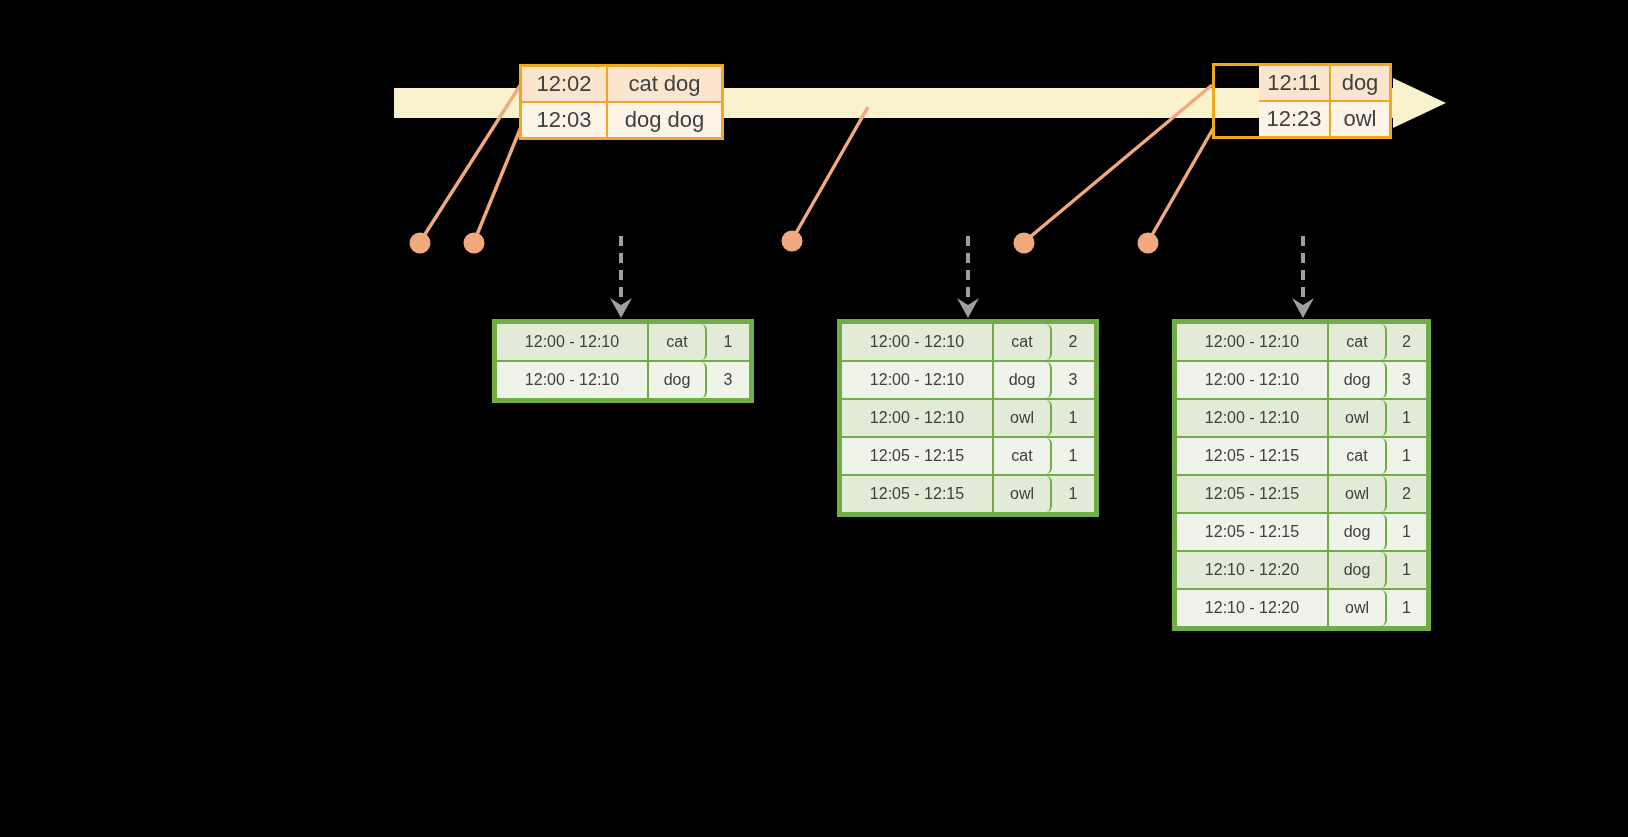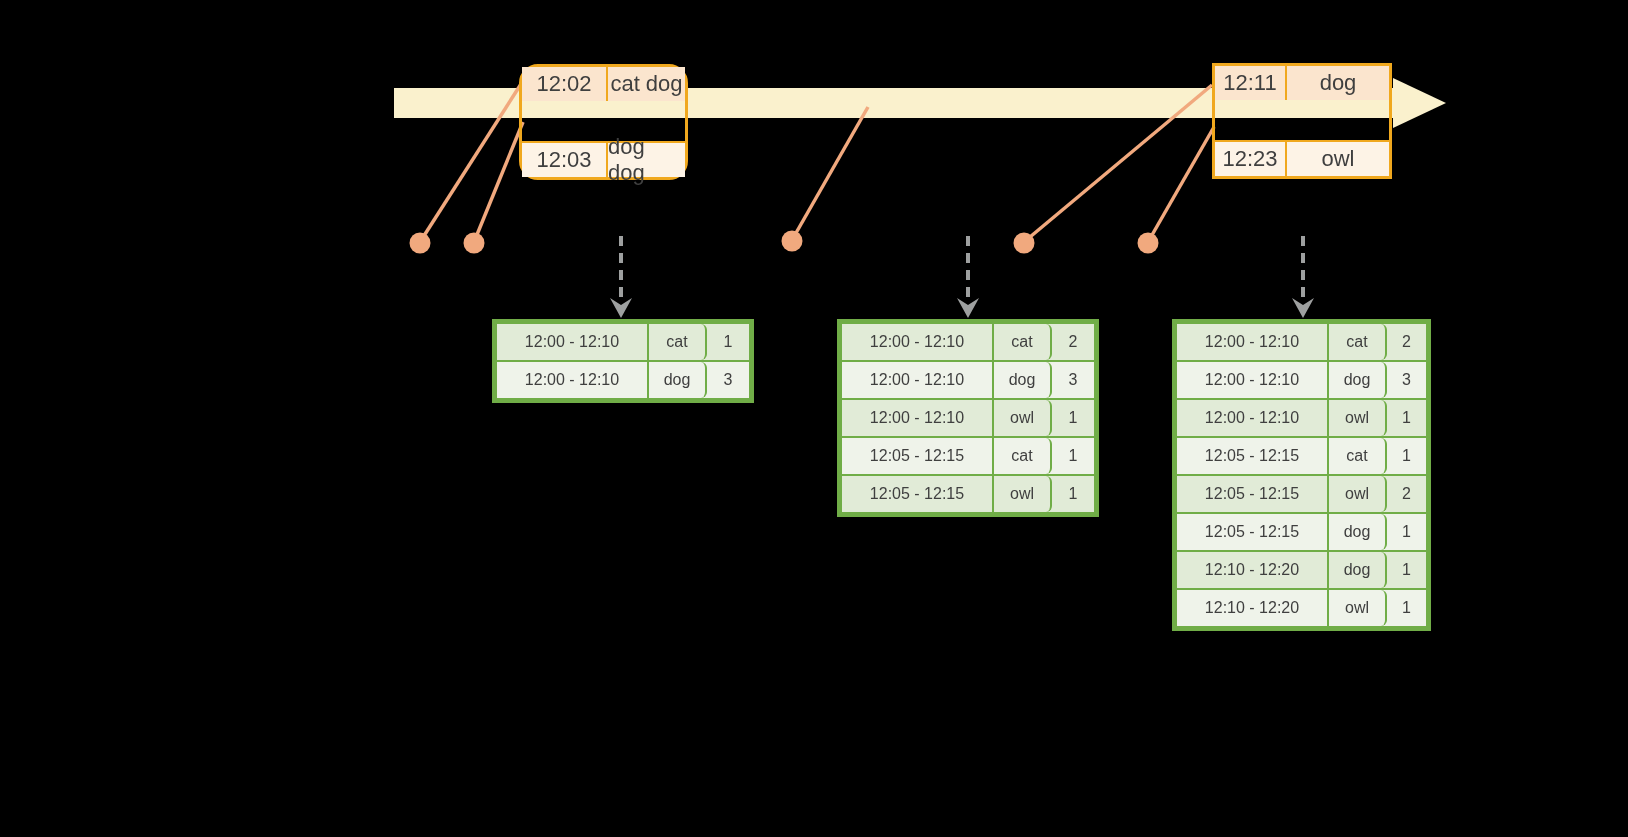--- a/index.html
+++ b/index.html
@@ -14,21 +14,21 @@
   .conn{stroke:var(--connector,#f1a97e);stroke-width:3.5;}
   .dot{fill:var(--connector,#f1a97e);}
   .dash{stroke:var(--arrow-gray,#9ea0a0);stroke-width:4;stroke-dasharray:10 7;fill:none;}
   .head{fill:var(--arrow-gray,#9ea0a0);}
 
   
   .ev-table{position:absolute;border:3px solid var(--event-border,#f0a81e);box-sizing:border-box;}
   .ev-row{display:flex;height:34px;}
   .ev-row + .ev-row{border-top:2px solid var(--event-border,#f0a81e);}
   .ev-row.dark{background:var(--event-cell-dark,#fbe5ce);}
-  .ev-row.light{background:var(--event-cell-light,#fdf3e6);margin-top:40px;}
+  .ev-row.light{background:var(--event-cell-light,#fdf3e6);}
   .ev-cell{display:flex;align-items:center;justify-content:center;font-size:22px;}
   .ev-time{width:84px;flex:none;border-right:2px solid var(--event-border,#f0a81e);}
   .ev-words{flex:1;}
   .ev-table.narrow .ev-time{width:70px;}
 
   
   .rt{position:absolute;border:5px solid var(--result-border,#70ad47);box-sizing:border-box;}
   .rt-row{display:flex;height:36px;}
   .rt-row + .rt-row{border-top:2px solid var(--result-border,#70ad47);}
   .rt-row.dark{background:var(--result-cell-dark,#e1ebd7);}
@@ -60,31 +60,31 @@
     <circle class="dot" cx="1148" cy="243" r="10.5"></circle>
 
     <line class="dash" x1="621" y1="236" x2="621" y2="299"></line>
     <polygon class="head" points="610,298 621,305 632,298 621,318"></polygon>
     <line class="dash" x1="968" y1="236" x2="968" y2="299"></line>
     <polygon class="head" points="957,298 968,305 979,298 968,318"></polygon>
     <line class="dash" x1="1303" y1="236" x2="1303" y2="299"></line>
     <polygon class="head" points="1292,298 1303,305 1314,298 1303,318"></polygon>
   </svg>
 
-  <div class="ev-table" style="left:519px;top:64px;width:169px;border-radius:19px;">
+  <div class="ev-table" style="left:519px;top:64px;width:205px;">
       <div class="ev-row dark">
         <div class="ev-cell ev-time">12:02</div>
         <div class="ev-cell ev-words">cat dog</div>
       </div>
       <div class="ev-row light">
         <div class="ev-cell ev-time">12:03</div>
         <div class="ev-cell ev-words">dog dog</div>
       </div>
     </div>
-  <div class="ev-table narrow" style="left:1212px;top:63px;width:180px;">
+  <div class="ev-table narrow" style="left:1212px;top:63px;width:180px;padding-left:44px;">
       <div class="ev-row dark">
         <div class="ev-cell ev-time">12:11</div>
         <div class="ev-cell ev-words">dog</div>
       </div>
       <div class="ev-row light">
         <div class="ev-cell ev-time">12:23</div>
         <div class="ev-cell ev-words">owl</div>
       </div>
     </div>
 

